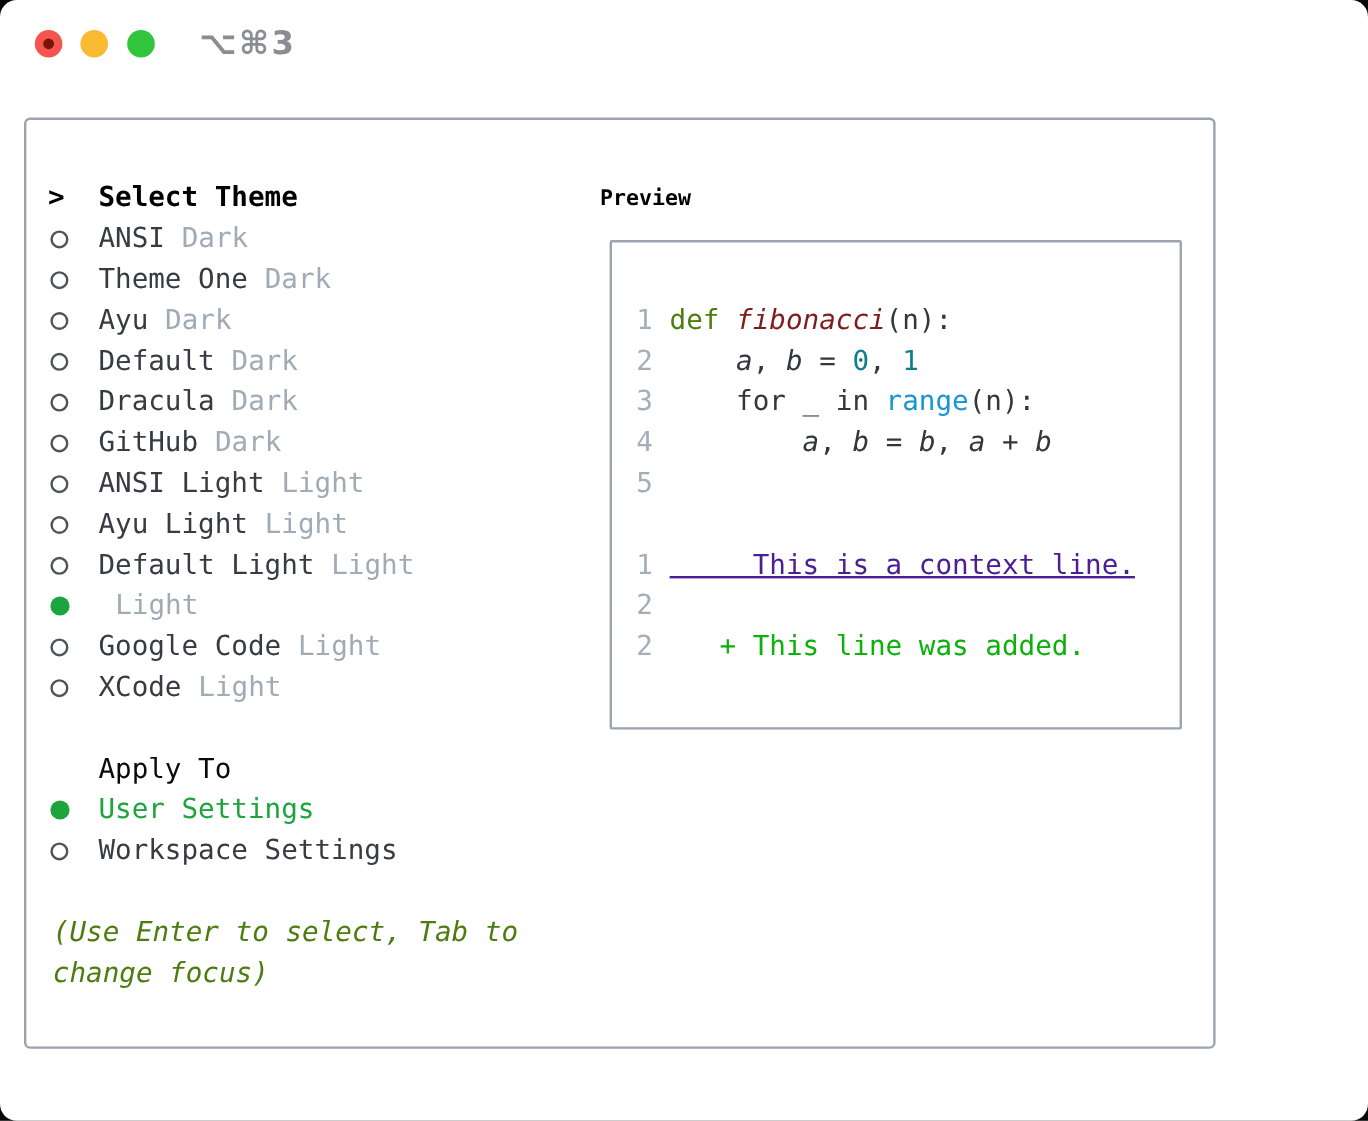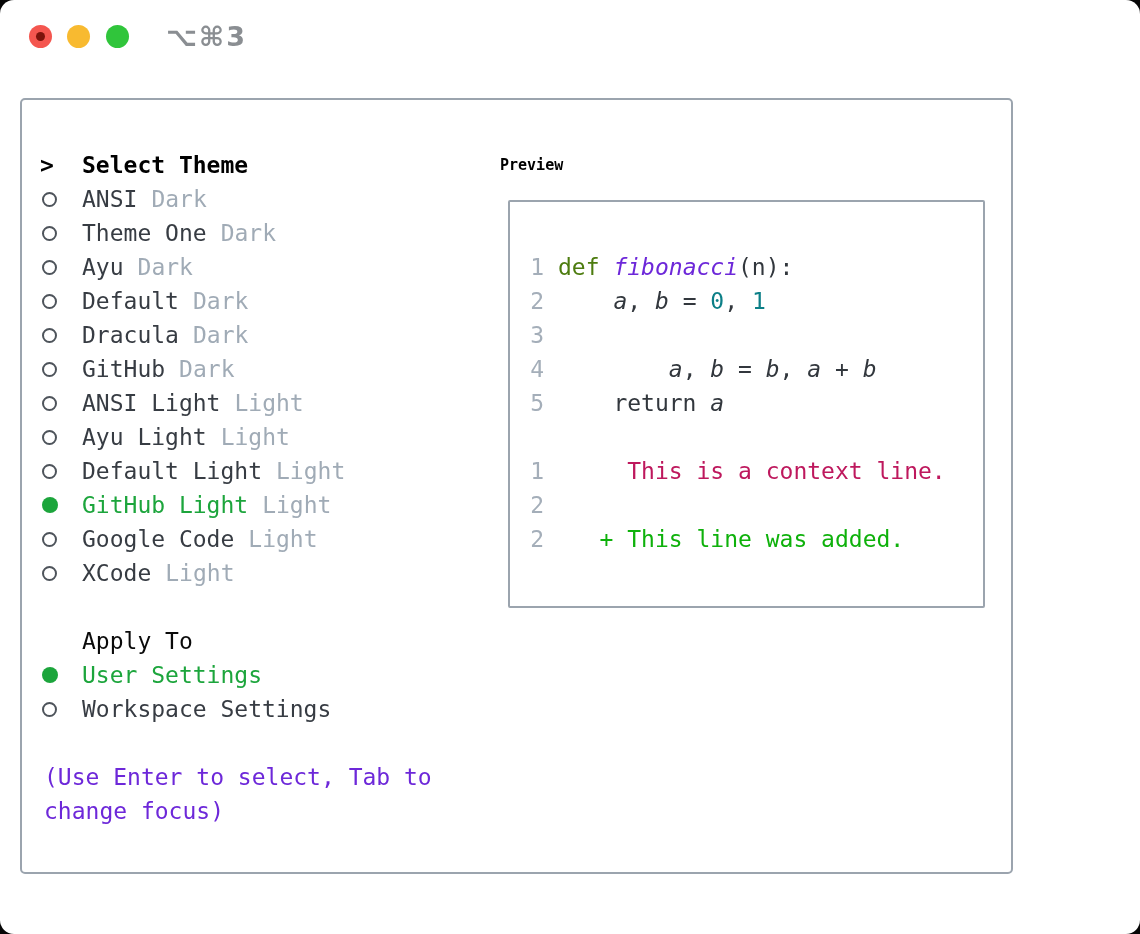--- a/index.html
+++ b/index.html
@@ -42,28 +42,28 @@
   .marker .dot.sel { border: none; background: var(--green); width: 16px; height: 16px; }
   .prefix { font-weight: bold; color: #000; margin-left: 2px; }
   .heading { font-weight: bold; color: #000000; }
   .nm { color: #373c43; }
   .nm.green { color: var(--green); }
   .variant { color: #a0abb6; margin-left: 14px; }
   .apply-heading-row { margin-top: 34px; }
   .apply-heading { color: #0a0a0a; }
   .hint {
     margin-top: 34px; margin-left: 6px; width: 420px;
-    font-size: 23px; line-height: 34px; color: #6d28d9; white-space: pre-wrap;
+    font-size: 23px; line-height: 34px; color: #4d7c0f; white-space: pre-wrap; font-style: italic;
   }
 
   
   .preview-heading {
     position: absolute; left: 478px; top: 48px; height: 34px;
     display: flex; align-items: center;
-    font-size: 15px; font-weight: bold; color: #000;
+    font-size: 18px; font-weight: bold; color: #000;
   }
   .preview-box {
     position: absolute; left: 486px; top: 100px; width: 477px; height: 408px;
     border: 2px solid #9ba4ae; border-radius: 2px; background: #fff;
     padding: 48px 0 0 20px; overflow: hidden;
   }
   .cline { display: flex; align-items: center; height: 34px; font-size: 23px; }
   .ln { width: 14px; flex: none; text-align: right; color: #a4aeb9; white-space: pre; }
   .ct { margin-left: 14px; white-space: pre; }
   .tok.it { font-style: italic; }
@@ -98,21 +98,21 @@
       <div>
           <div class="row"><span class="marker"><span class="dot"></span></span><span class="nm">ANSI</span><span class="variant">Dark</span></div>
           <div class="row"><span class="marker"><span class="dot"></span></span><span class="nm">Theme One</span><span class="variant">Dark</span></div>
           <div class="row"><span class="marker"><span class="dot"></span></span><span class="nm">Ayu</span><span class="variant">Dark</span></div>
           <div class="row"><span class="marker"><span class="dot"></span></span><span class="nm">Default</span><span class="variant">Dark</span></div>
           <div class="row"><span class="marker"><span class="dot"></span></span><span class="nm">Dracula</span><span class="variant">Dark</span></div>
           <div class="row"><span class="marker"><span class="dot"></span></span><span class="nm">GitHub</span><span class="variant">Dark</span></div>
           <div class="row"><span class="marker"><span class="dot"></span></span><span class="nm">ANSI Light</span><span class="variant">Light</span></div>
           <div class="row"><span class="marker"><span class="dot"></span></span><span class="nm">Ayu Light</span><span class="variant">Light</span></div>
           <div class="row"><span class="marker"><span class="dot"></span></span><span class="nm">Default Light</span><span class="variant">Light</span></div>
-          <div class="row"><span class="marker"><span class="dot sel"></span></span><span class="nm green">GitHub Light</span><span class="variant">Light</span></div>
+          <div class="row"><span class="marker"><span class="dot sel"></span></span><span class="variant">Light</span></div>
           <div class="row"><span class="marker"><span class="dot"></span></span><span class="nm">Google Code</span><span class="variant">Light</span></div>
           <div class="row"><span class="marker"><span class="dot"></span></span><span class="nm">XCode</span><span class="variant">Light</span></div>
         </div>
 
       <div class="row apply-heading-row">
         <span class="marker"></span>
         <span class="apply-heading">Apply To</span>
       </div>
 
       <div>
@@ -123,42 +123,42 @@
       <div class="hint">(Use Enter to select, Tab to
 change focus)</div>
     </div>
 
     <div class="preview-heading">Preview</div>
 
     <div class="preview-box">
       <div class="code-block">
           <div class="cline">
             <span class="ln">1</span>
-            <span class="ct"><span class="tok" style="color: #4d7c0f;">def </span><span class="tok it" style="color: #6d28d9;">fibonacci</span><span class="tok" style="color: rgb(50, 55, 61);">(n):</span></span>
+            <span class="ct"><span class="tok" style="color: #4d7c0f;">def </span><span class="tok it" style="color: #7f1d1d;">fibonacci</span><span class="tok" style="color: rgb(50, 55, 61);">(n):</span></span>
           </div>
           <div class="cline">
             <span class="ln">2</span>
             <span class="ct"><span class="tok" style="color: rgb(50, 55, 61);">    </span><span class="tok it" style="color: rgb(50, 55, 61);">a</span><span class="tok" style="color: rgb(50, 55, 61);">, </span><span class="tok it" style="color: rgb(50, 55, 61);">b</span><span class="tok" style="color: rgb(50, 55, 61);"> = </span><span class="tok" style="color: rgb(12, 127, 135);">0</span><span class="tok" style="color: rgb(50, 55, 61);">, </span><span class="tok" style="color: rgb(12, 127, 135);">1</span></span>
           </div>
           <div class="cline">
             <span class="ln">3</span>
+            <span class="ct"><span class="tok" style="color: rgb(50, 55, 61);">    for _ in </span><span class="tok" style="color: rgb(23, 150, 211);">range</span><span class="tok" style="color: rgb(50, 55, 61);">(n):</span></span>
           </div>
           <div class="cline">
             <span class="ln">4</span>
             <span class="ct"><span class="tok" style="color: rgb(50, 55, 61);">        </span><span class="tok it" style="color: rgb(50, 55, 61);">a</span><span class="tok" style="color: rgb(50, 55, 61);">, </span><span class="tok it" style="color: rgb(50, 55, 61);">b</span><span class="tok" style="color: rgb(50, 55, 61);"> = </span><span class="tok it" style="color: rgb(50, 55, 61);">b</span><span class="tok" style="color: rgb(50, 55, 61);">, </span><span class="tok it" style="color: rgb(50, 55, 61);">a</span><span class="tok" style="color: rgb(50, 55, 61);"> + </span><span class="tok it" style="color: rgb(50, 55, 61);">b</span></span>
           </div>
           <div class="cline">
             <span class="ln">5</span>
-            <span class="ct"><span class="tok" style="color: rgb(50, 55, 61);">    return </span><span class="tok it" style="color: rgb(50, 55, 61);">a</span></span>
           </div>
         </div>
       <div class="diff-block">
           <div class="cline">
             <span class="ln">1</span>
-            <span class="ct"><span class="tok" style="color: #be185d;">     This is a context line.</span></span>
+            <span class="ct"><span class="tok" style="color: #4c1d95; text-decoration: underline;">     This is a context line.</span></span>
           </div>
           <div class="cline">
             <span class="ln">2</span>
           </div>
           <div class="cline">
             <span class="ln">2</span>
             <span class="ct"><span class="tok" style="color: rgb(14, 177, 11);">   + This line was added.</span></span>
           </div>
         </div>
     </div>

